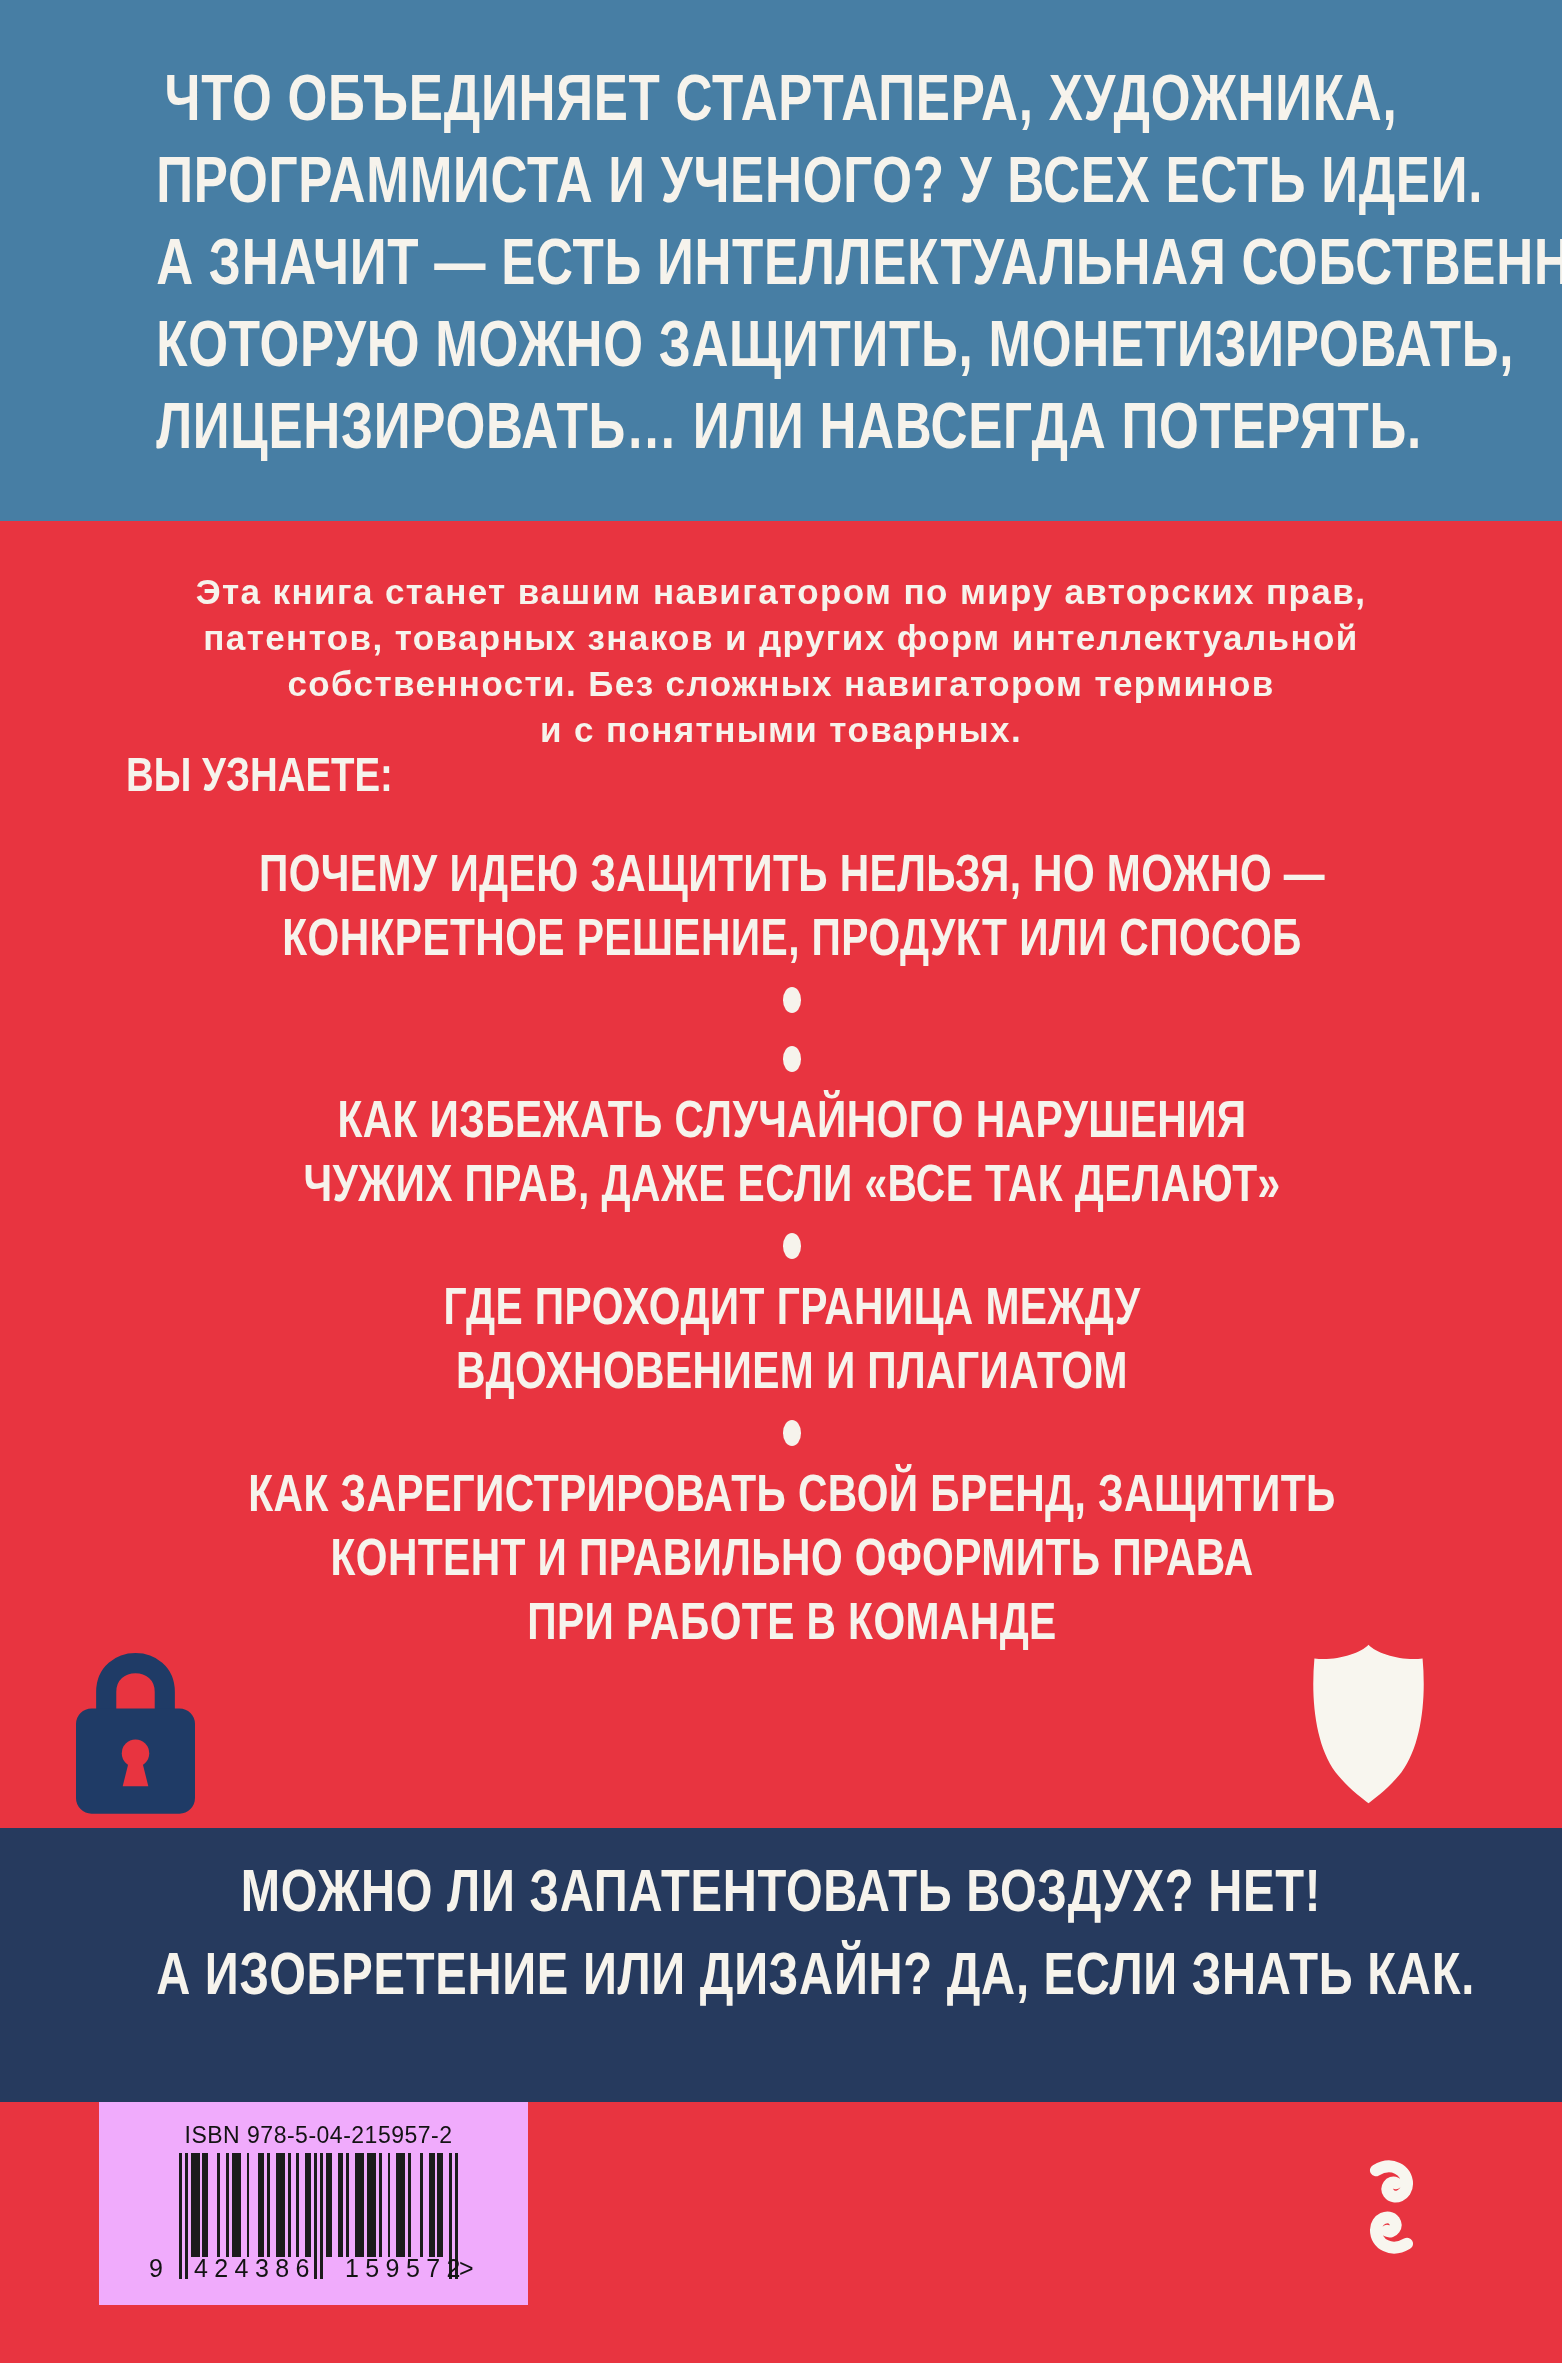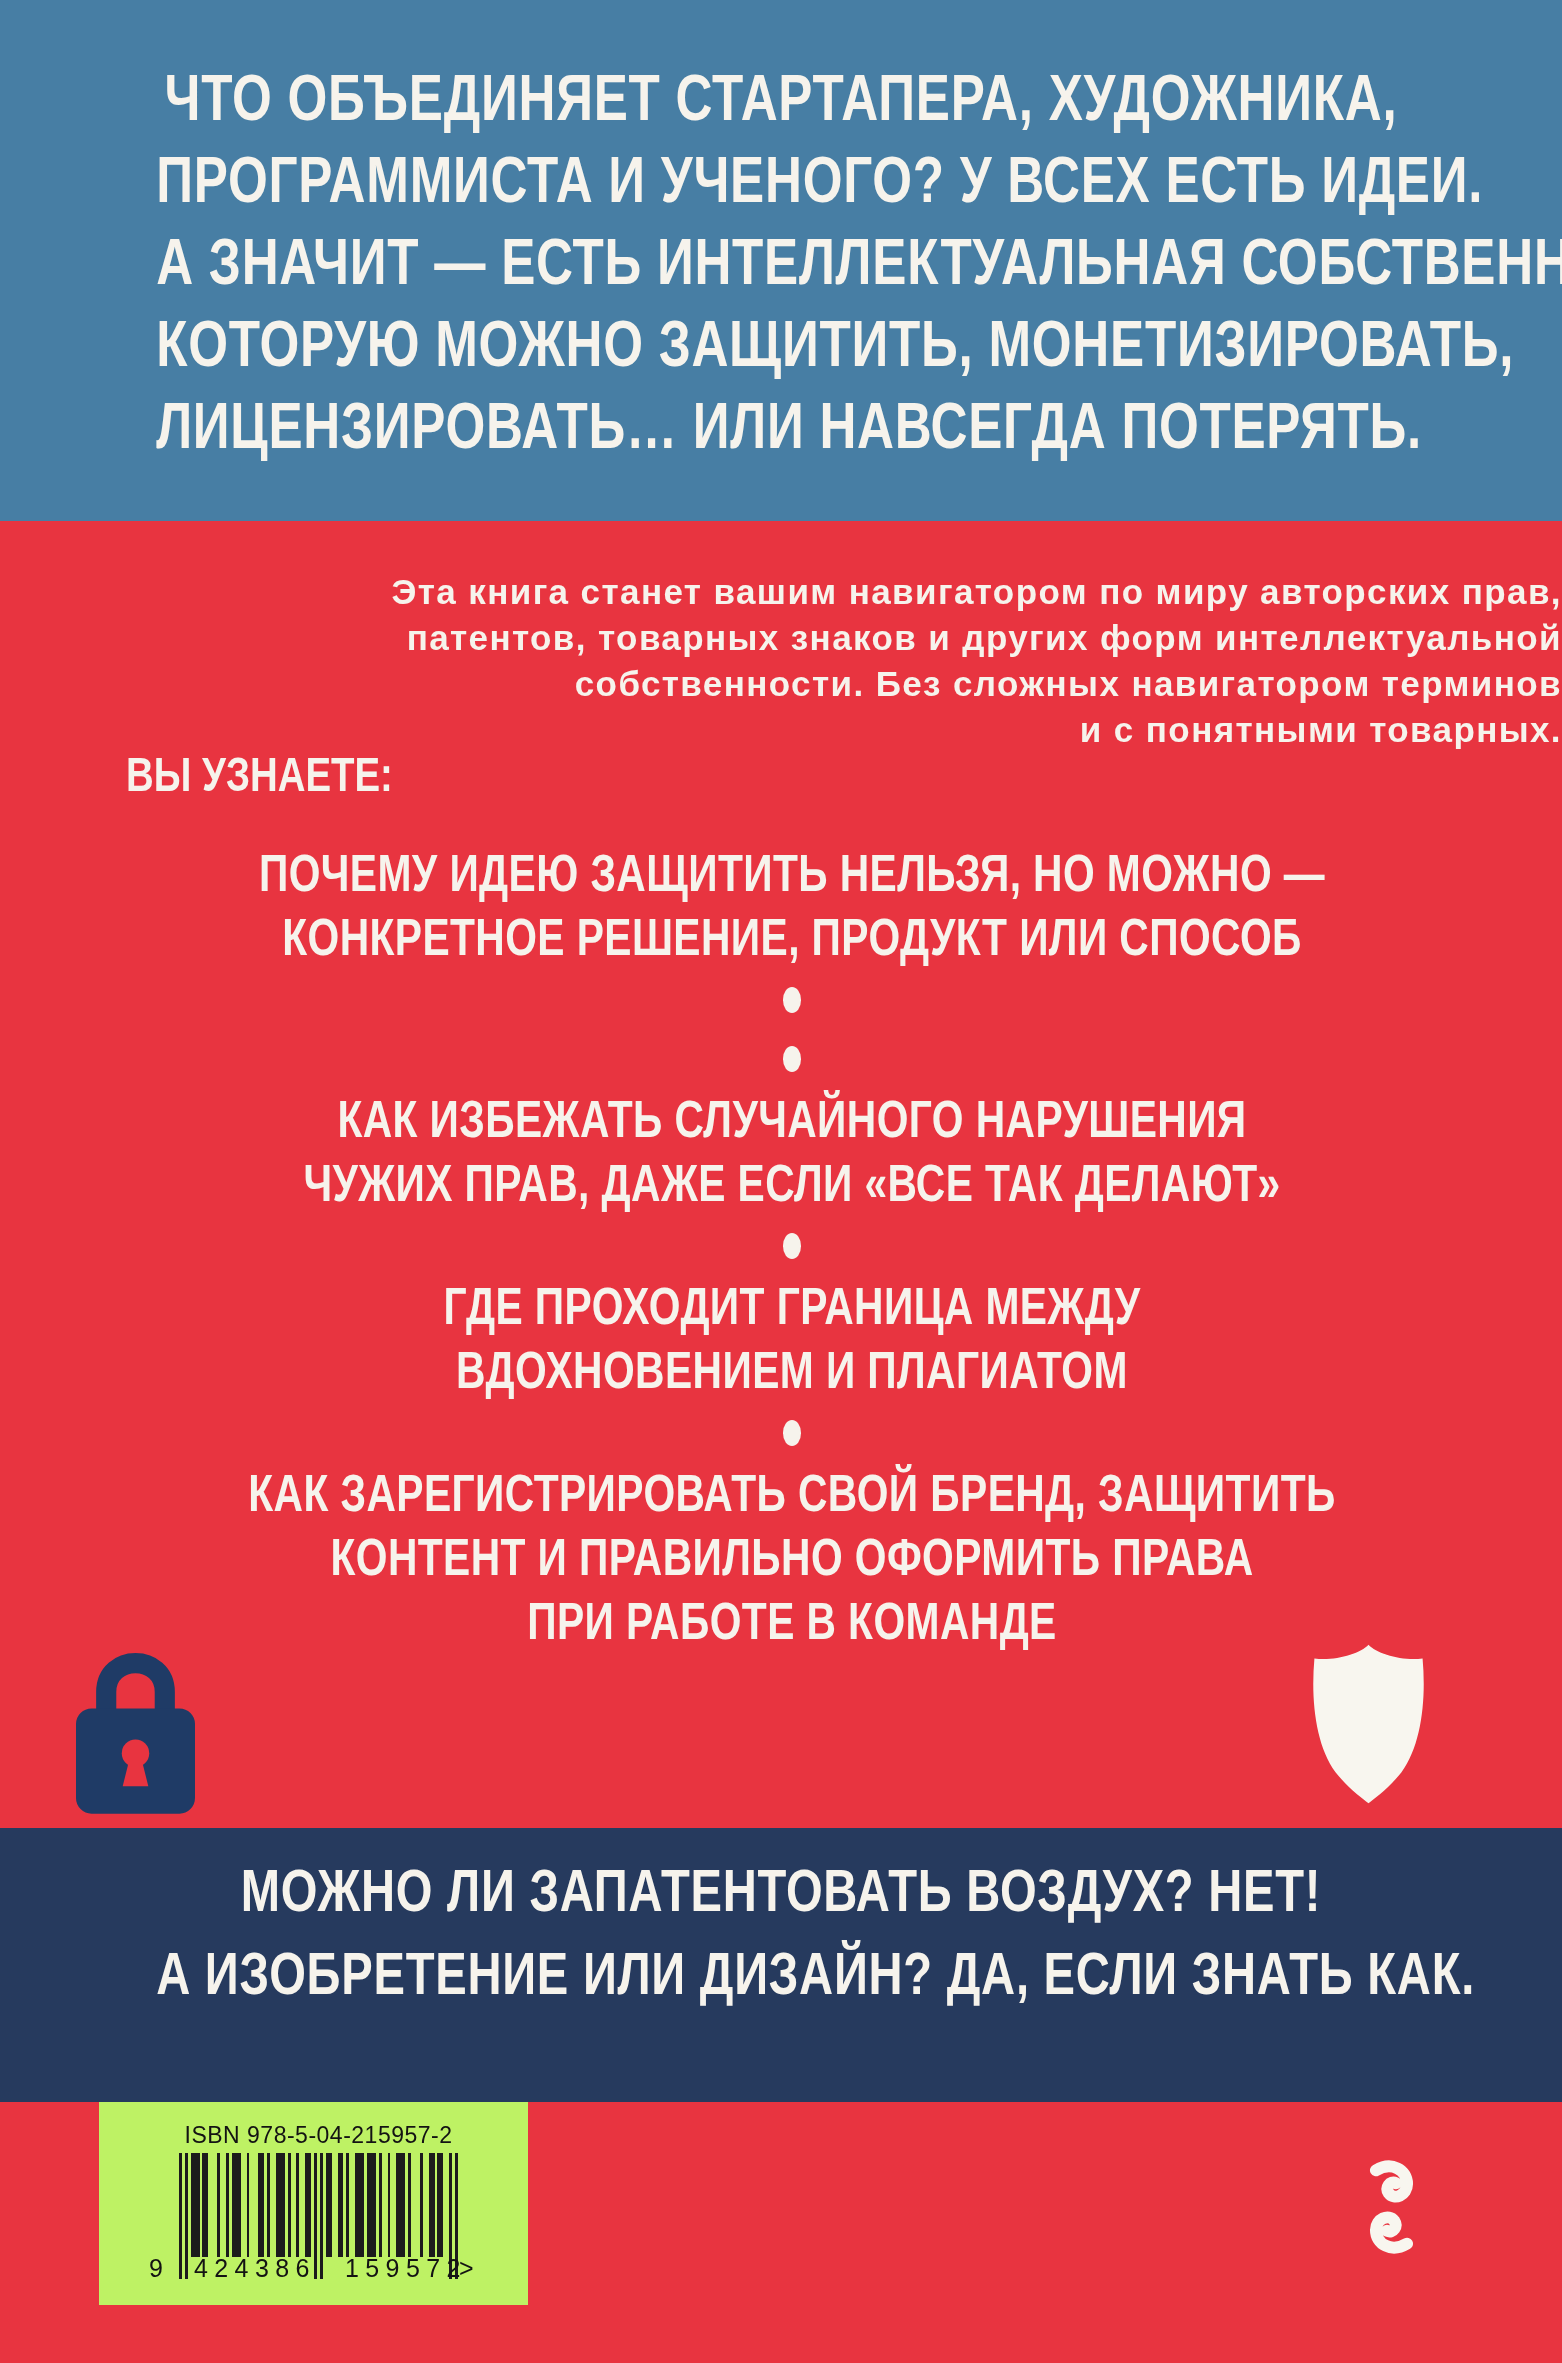--- a/index.html
+++ b/index.html
@@ -17,21 +17,21 @@
   
   .top-banner{
     height:521px; background:var(--blue,#477ea4); box-sizing:border-box;
     padding-top:57px; text-align:center; color:var(--ink,#f6f3ec);
   }
   .banner-line{font-size:64px; line-height:82px; letter-spacing:0.9px;}
 
   
   .red-section{position:relative; height:1307px; background:var(--red,#e83440); color:var(--ink,#f6f3ec);}
   .intro{position:absolute; top:48px; left:0; right:0; text-align:center;}
-  .intro-line{font-size:35px; font-weight:bold; line-height:46px; letter-spacing:1.4px;text-align:right;}
+  .intro-line{font-size:35px; font-weight:bold; line-height:46px; letter-spacing:1.4px;}
   .you-learn{
     position:absolute; top:230px; left:126px; font-size:48px; line-height:1;
     transform-origin:0 50%;
   }
   .topics{position:absolute; top:321px; left:0; right:0; text-align:center;padding-left:22px;}
   .item-line{font-size:51px; line-height:64px; letter-spacing:0.5px;}
   .bullet-row{height:59px; display:flex; align-items:center; justify-content:center;}
   .bullet{width:18.4px; height:26px; border-radius:50%; background:var(--ink,#f6f3ec);}
 
   .lock{position:absolute; left:76px; top:1123px; width:119px; height:170px;}
@@ -39,21 +39,21 @@
 
   
   .navy-band{
     height:274px; background:var(--navy,#263a5e); box-sizing:border-box;
     padding-top:22px; text-align:center; color:var(--ink,#f6f3ec);
   }
   .band-line{font-size:59px; line-height:83px; letter-spacing:0.9px;}
 
   
   .footer-strip{position:relative; height:263px; background:var(--red,#e83440);}
-  .barcode-box{position:absolute; left:99px; top:0; width:429px; height:203px; background:#bef264; color:#131313;}
+  .barcode-box{position:absolute; left:99px; top:0; width:429px; height:203px; background:#f0abfc; color:#131313;}
   .isbn-label{position:absolute; top:20px; left:80px; width:279px; text-align:center;
               font-size:23px; letter-spacing:0.5px; white-space:nowrap;}
   #barcode-svg{position:absolute; left:80px; top:51px;}
   .bd{position:absolute; top:151px; font-size:25px; line-height:31px;}
   .bd-first{left:50px;}
   .bd-g1{left:95px; letter-spacing:6.4px;}
   .bd-g2{left:246px; letter-spacing:6.4px;}
   .bd-tail{left:360px;}
   .eksmo{position:absolute; left:1364px; top:57px; width:55px; height:96px;}
 </style>

